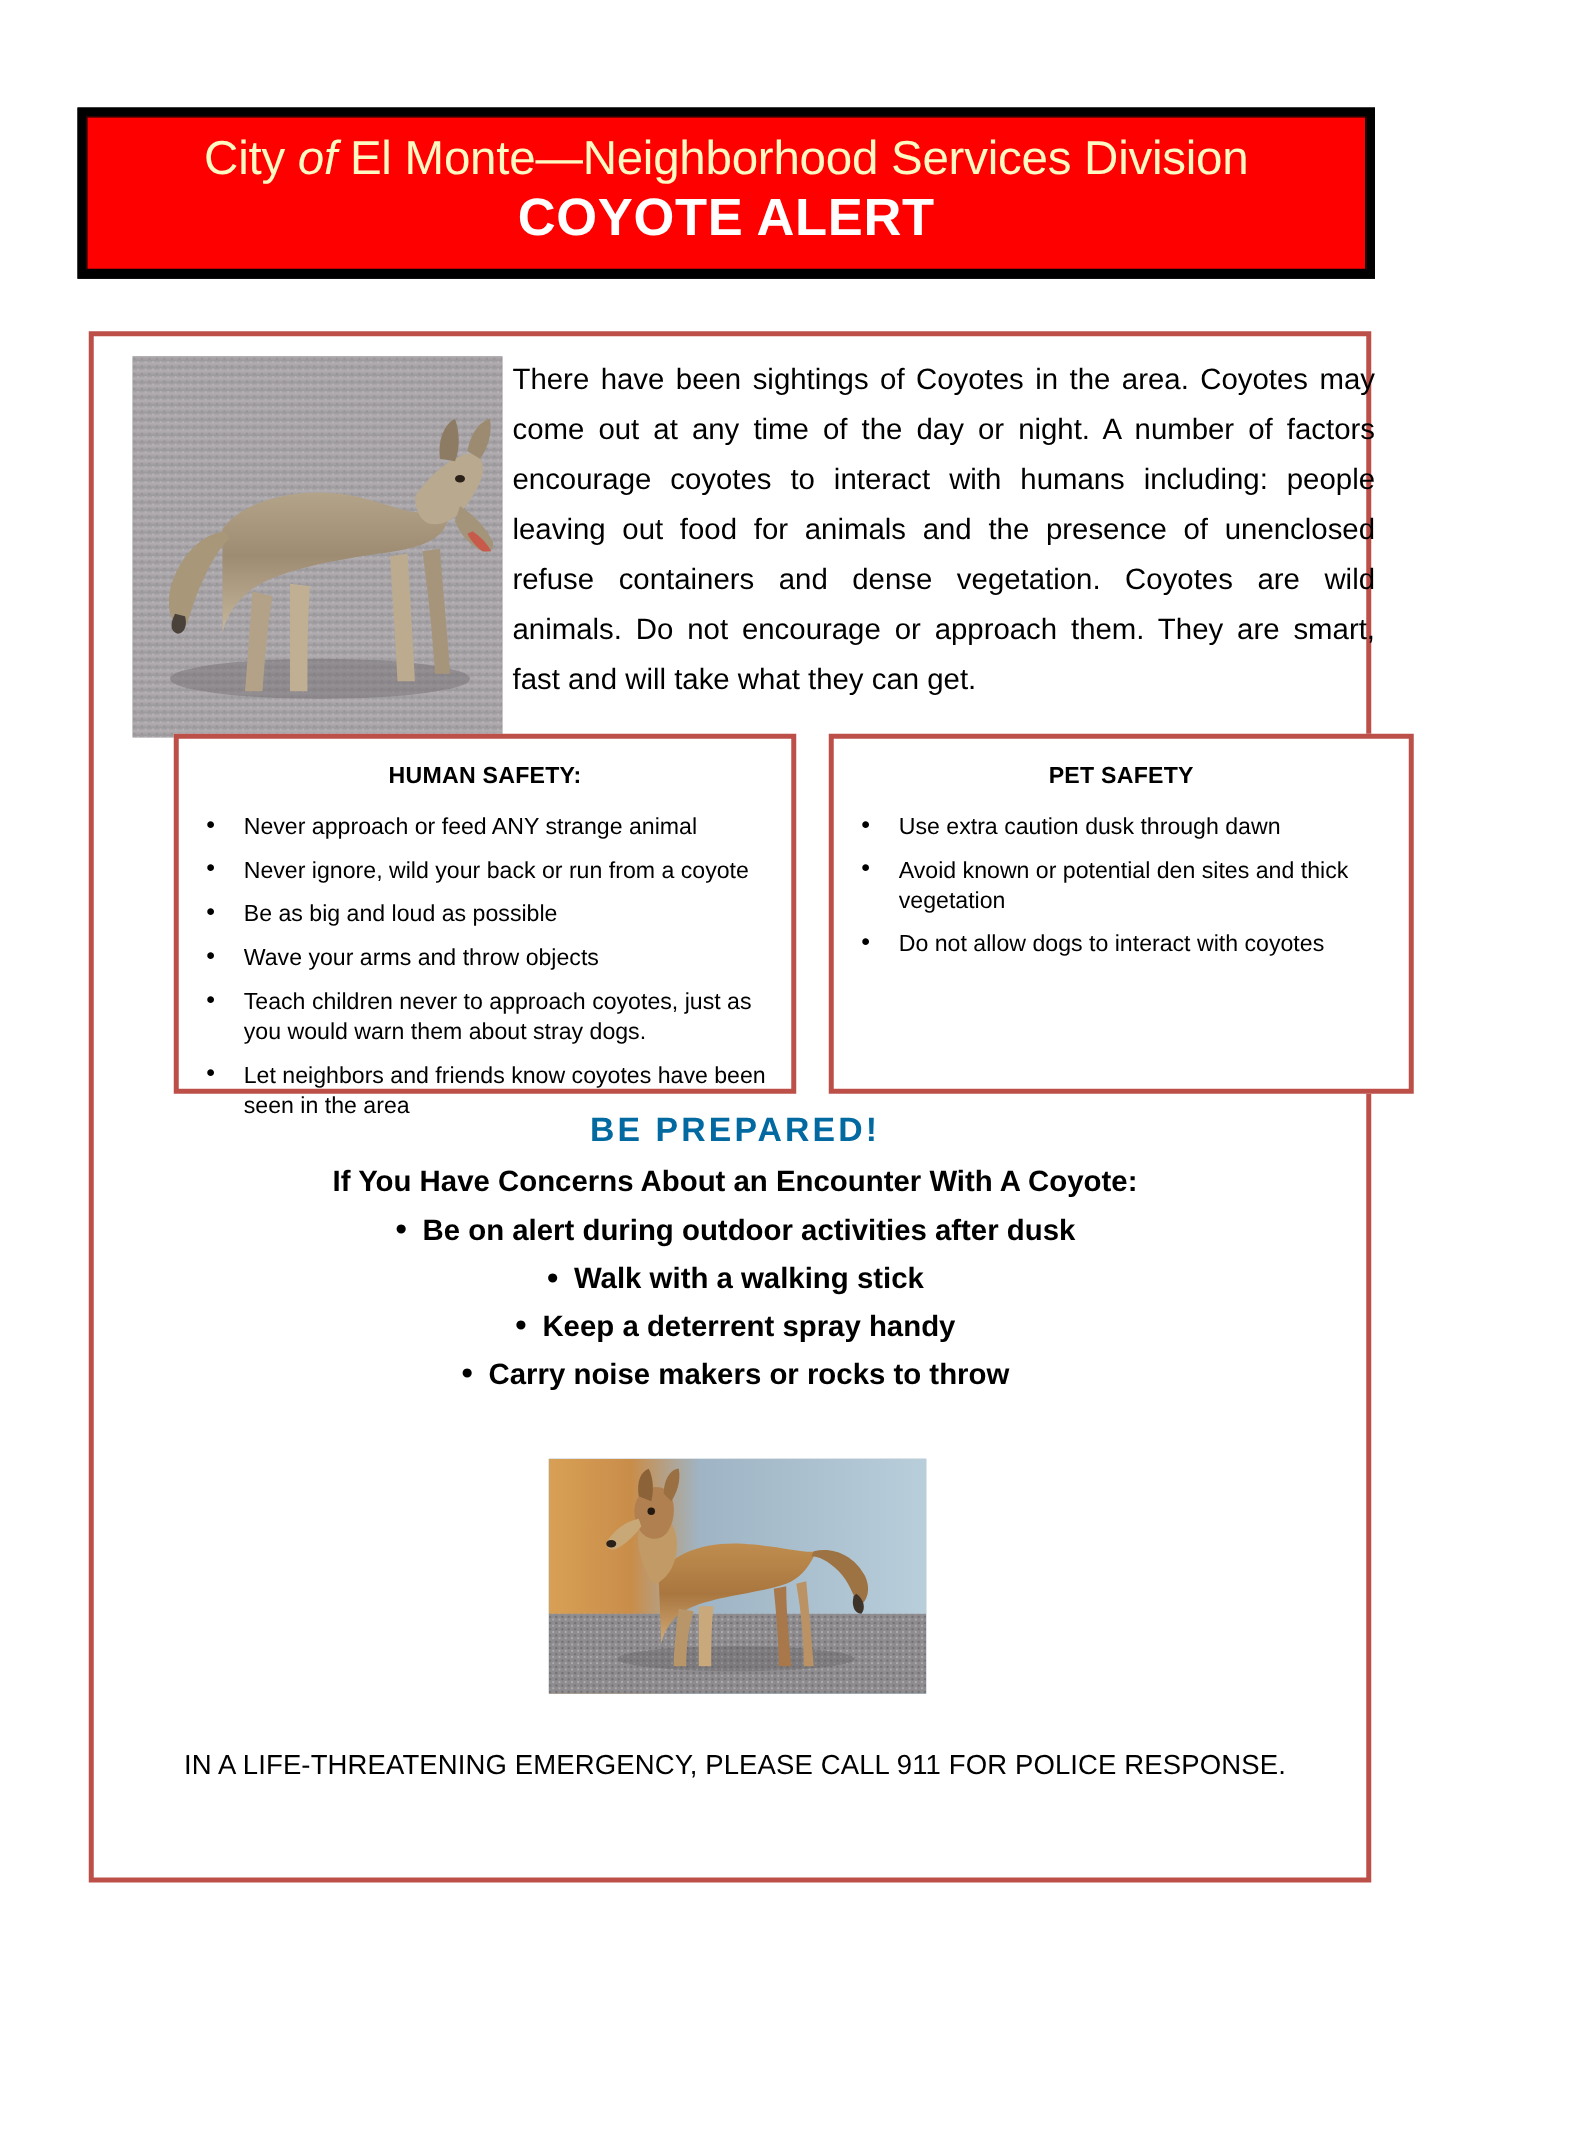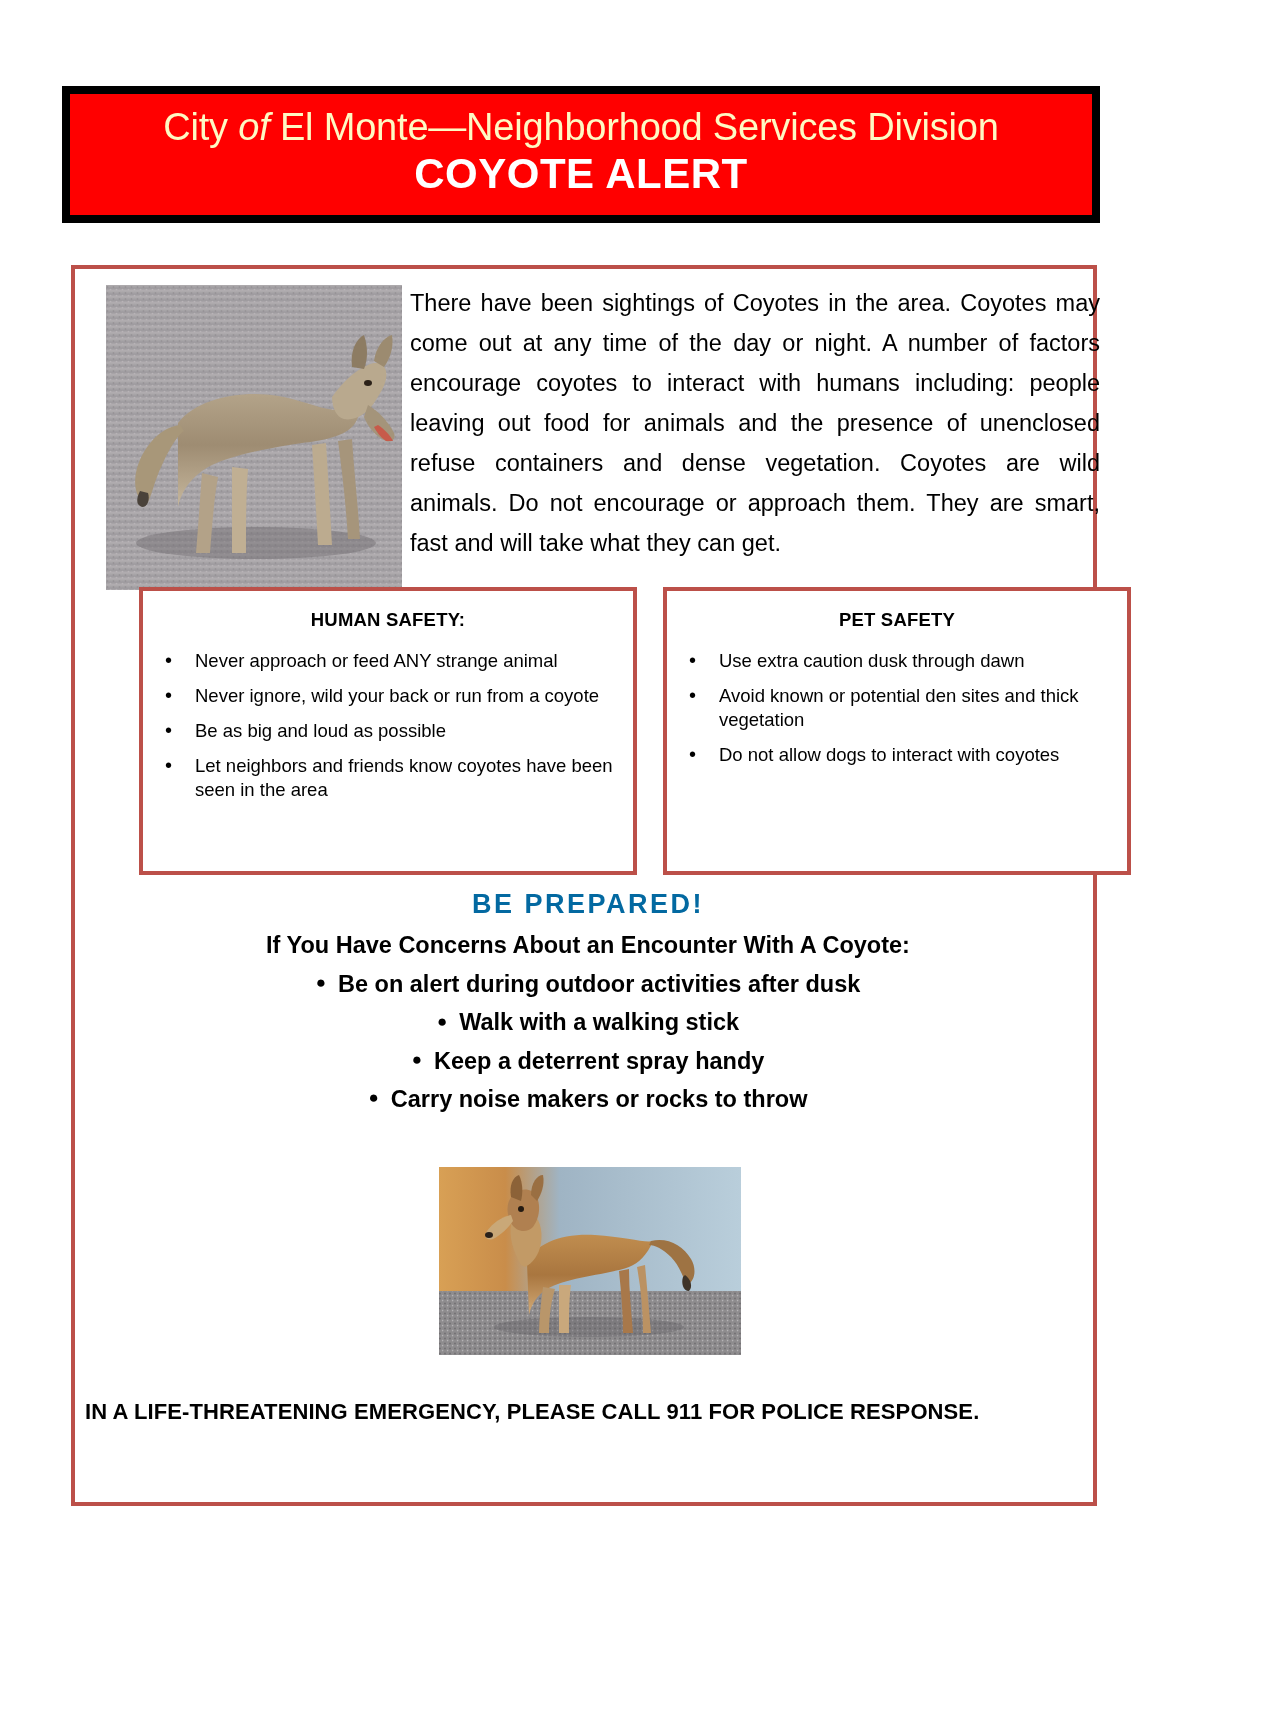--- a/index.html
+++ b/index.html
@@ -185,21 +185,22 @@
     overflow: hidden;
     background: #7e99b0;
   }
 
   
   .emergency {
     position: absolute;
     left: 10px;
     top: 1130px;
     width: 1006px;
-    font-weight: bold;
+    text-align: center;
+    font-weight: normal;
     font-size: 22px;
     letter-spacing: 0.1px;
   }
 </style>
 </head>
 <body>
 
 <div class="banner-outer">
   <div class="banner-inner">
     <div class="banner-line1">
@@ -259,20 +260,22 @@
   </div>
 
   <div class="safety-row">
 
     <div class="safety-box box-human">
       <div class="safety-title">HUMAN SAFETY:</div>
       <ul class="safety-list">
         <li>Never approach or feed ANY strange animal</li>
         <li>Never ignore, wild your back or run from a coyote</li>
         <li>Be as big and loud as possible</li>
+        <li>Wave your arms and throw objects</li>
+        <li>Teach children never to approach coyotes, just as you would warn them about stray dogs.</li>
         <li>Let neighbors and friends know coyotes have been seen in the area</li>
       </ul>
     </div>
 
     <div class="safety-box box-pet">
       <div class="safety-title">PET SAFETY</div>
       <ul class="safety-list">
         <li>Use extra caution dusk through dawn</li>
         <li>Avoid known or potential den sites and thick vegetation</li>
         <li>Do not allow dogs to interact with coyotes</li>

